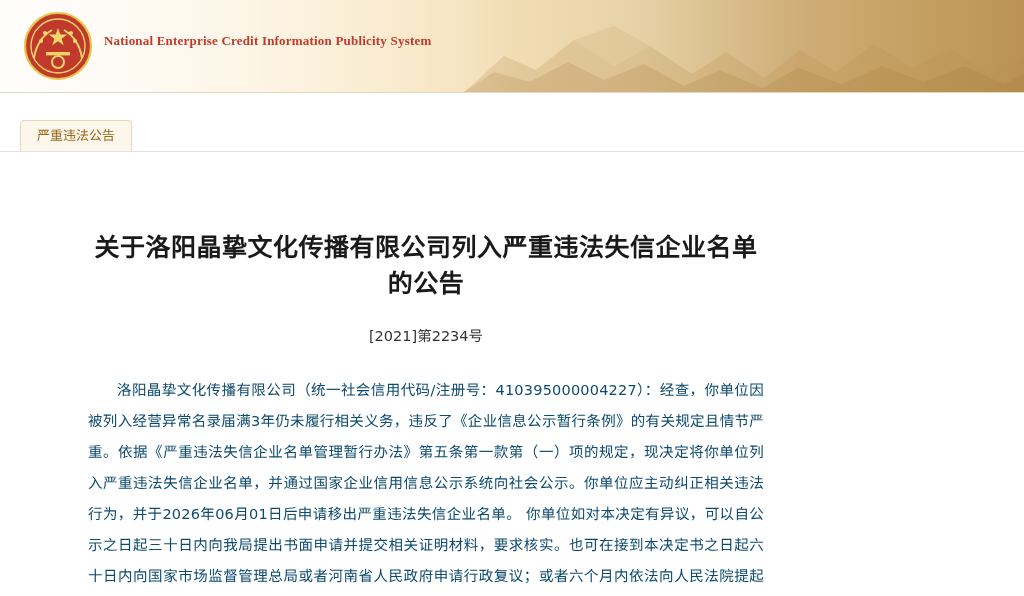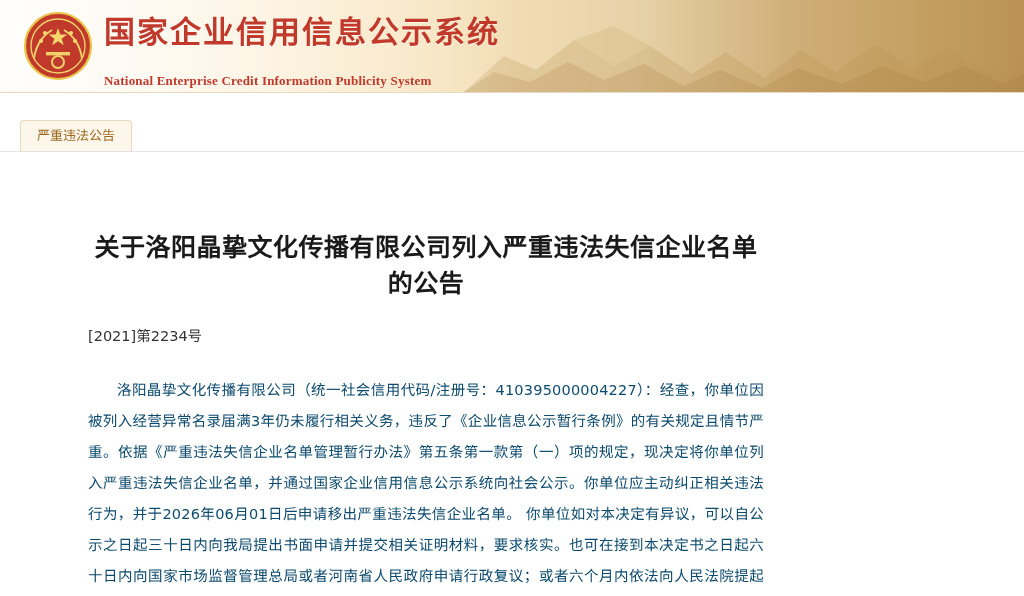--- a/index.html
+++ b/index.html
@@ -116,20 +116,21 @@
     text-align: center;
     font-family: "DejaVu Sans", "Liberation Sans", sans-serif;
     font-size: 25px;
     font-weight: bold;
     color: #1a1a1a;
     margin-top: 78px;
     letter-spacing: 0.5px;
     line-height: 36px;
   }
   .doc-number {
+    text-align: center;
     font-size: 14.5px;
     color: #333333;
     margin-top: 22px;
     font-family: "DejaVu Sans", "Liberation Sans", sans-serif;
   }
   .doc-body {
     margin-top: 30px;
     font-size: 14.5px;
     line-height: 31px;
     color: #0c4a6e;
@@ -171,21 +172,20 @@
     <polygon points="36,18 38.3,24.6 45.2,24.6 39.6,28.7 41.8,35.3 36,31.2 30.2,35.3 32.4,28.7 26.8,24.6 33.7,24.6" fill="#f5d76e"></polygon>
     <circle cx="23" cy="23" r="2.1" fill="#f5d76e"></circle>
     <circle cx="19" cy="31" r="2.1" fill="#f5d76e"></circle>
     <circle cx="49" cy="23" r="2.1" fill="#f5d76e"></circle>
     <circle cx="53" cy="31" r="2.1" fill="#f5d76e"></circle>
 
     <rect x="24" y="42" width="24" height="3.4" fill="#f0d26a"></rect>
   </svg>
 
   <div class="title-block">
-    <div class="title-cn">国家企业信用信息公示系统</div>
     <div class="title-en">National Enterprise Credit Information Publicity System</div>
   </div>
 </div>
 
 <div class="tabbar">
   <div class="tab">严重违法公告</div>
 </div>
 
 <div class="doc">
   <div class="doc-title">关于洛阳晶挚文化传播有限公司列入严重违法失信企业名单的公告</div>

